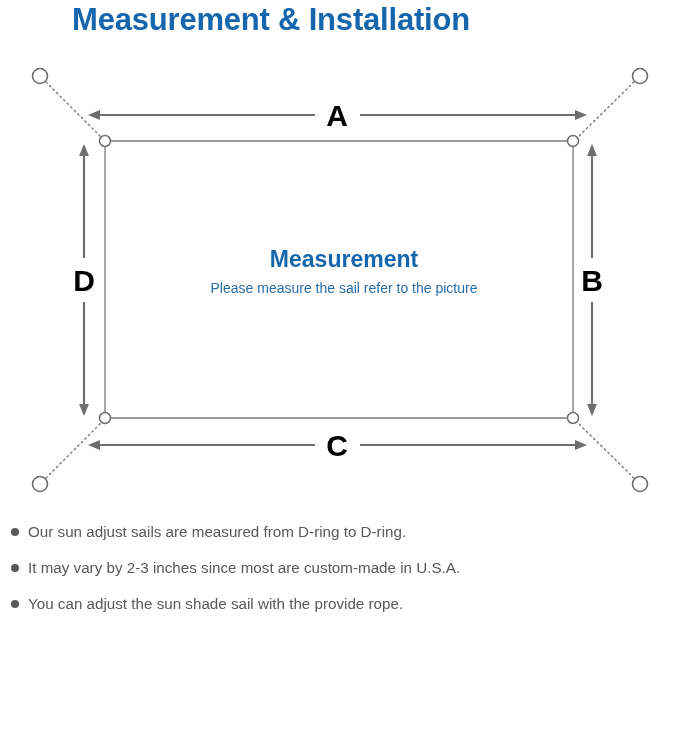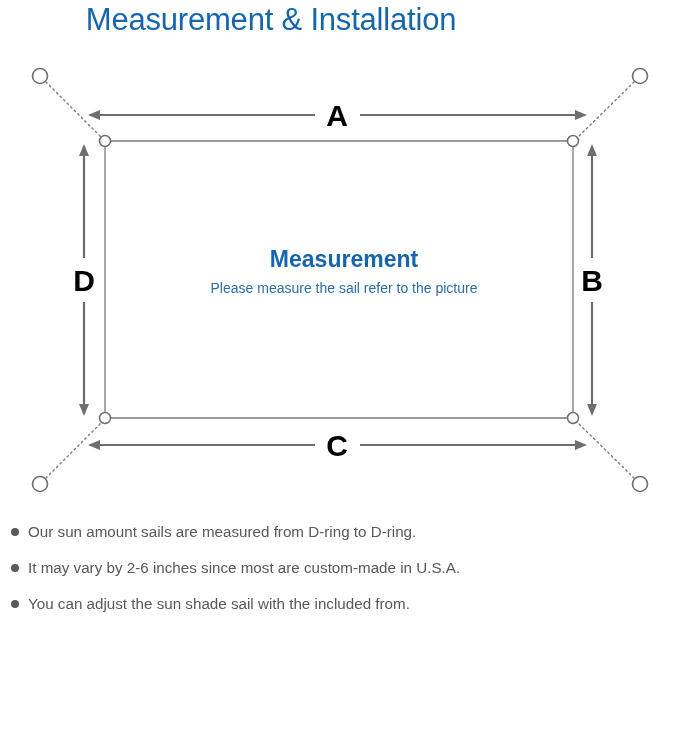--- a/index.html
+++ b/index.html
@@ -16,21 +16,21 @@
     -webkit-font-smoothing: antialiased;
   }
 
   #page-title {
     position: absolute;
     left: 0;
     top: 0;
     width: 542px;
     text-align: center;
     font-size: 31px;
-    font-weight: normal;
+    font-weight: bold;
     color: #1566ad;
     letter-spacing: -0.2px;
     line-height: 40px;
     white-space: nowrap;
   }
 
   #diagram {
     position: absolute;
     left: 0;
     top: 46px;
@@ -146,23 +146,23 @@
     <text class="svg-label" x="592" y="245" font-size="30" text-anchor="middle">B</text>
 
     <text class="sail-title" x="344" y="221" text-anchor="middle">Measurement</text>
     <text class="sail-sub" x="344" y="247" text-anchor="middle">Please measure the sail refer to the picture</text>
   </svg>
 </div>
 
 <div id="notes">
   <div class="note-row">
     <span class="note-bullet"></span>
-    <span>Our sun amount sails are measured from D-ring to D-ring.</span>
+    <span>Our sun adjust sails are measured from D-ring to D-ring.</span>
   </div>
   <div class="note-row">
     <span class="note-bullet"></span>
-    <span>It may vary by 2-6 inches since most are custom-made in U.S.A.</span>
+    <span>It may vary by 2-3 inches since most are custom-made in U.S.A.</span>
   </div>
   <div class="note-row">
     <span class="note-bullet"></span>
-    <span>You can adjust the sun shade sail with the included from.</span>
+    <span>You can adjust the sun shade sail with the provide rope.</span>
   </div>
 </div>
 
 </body></html>

